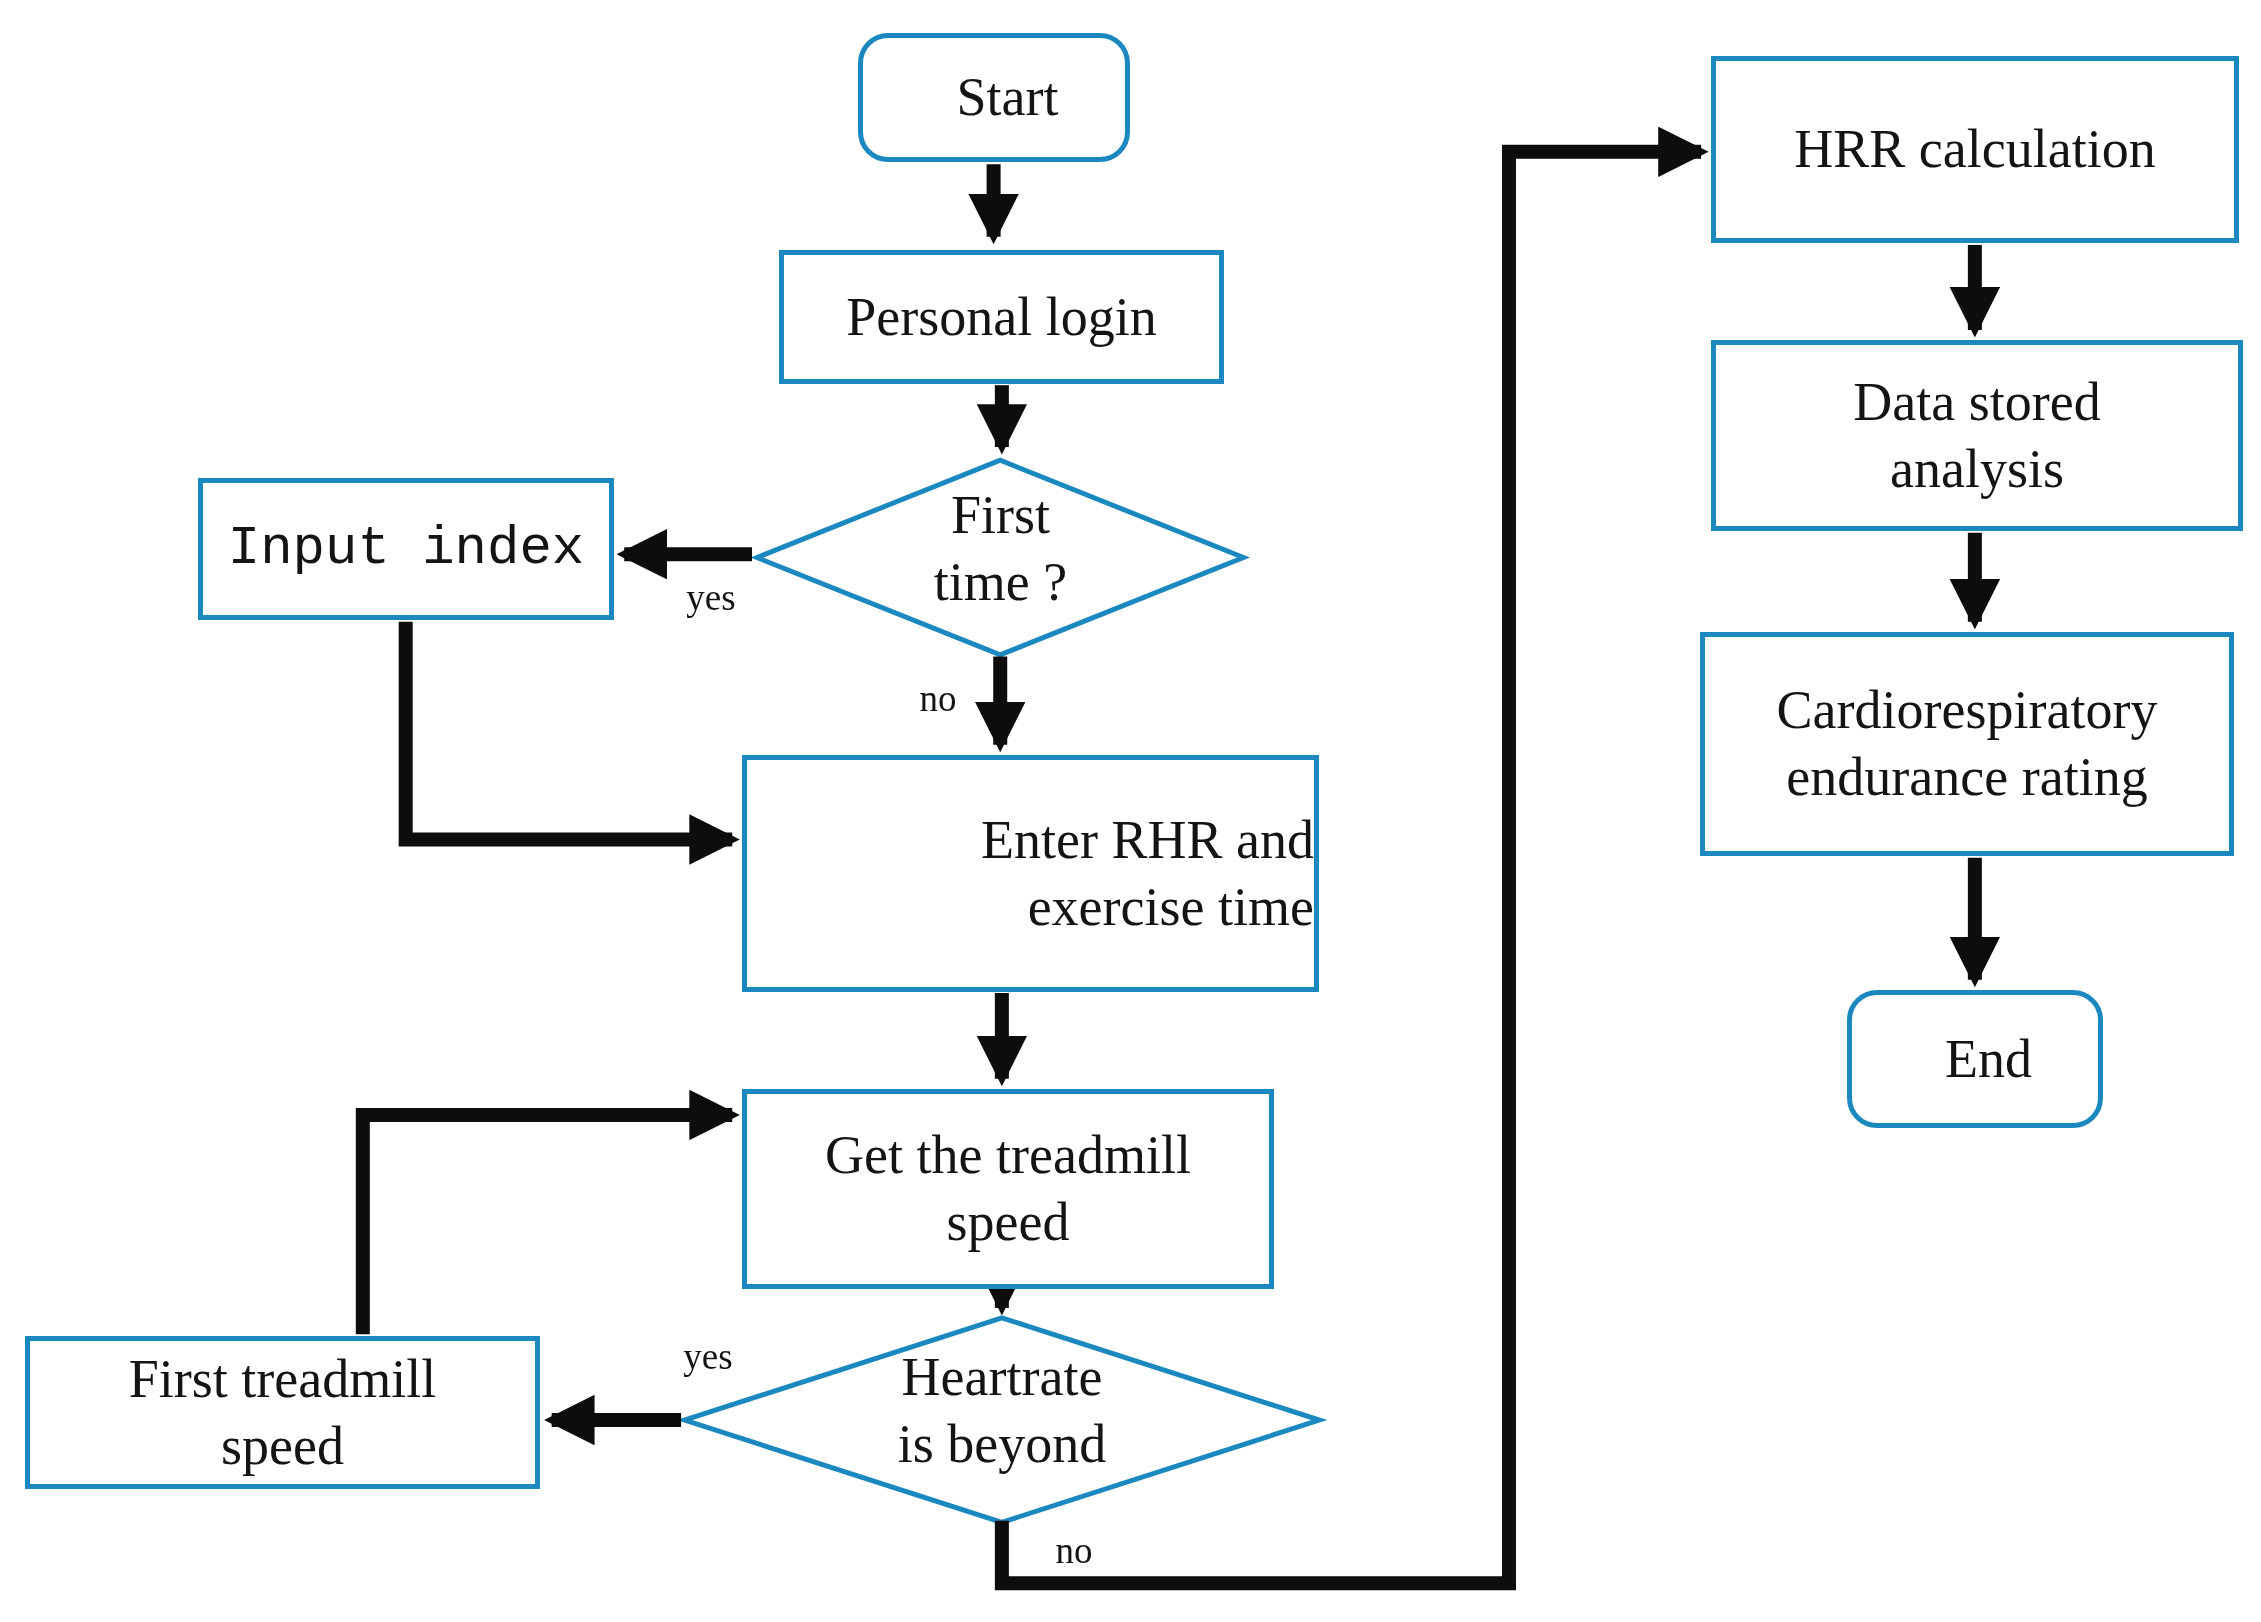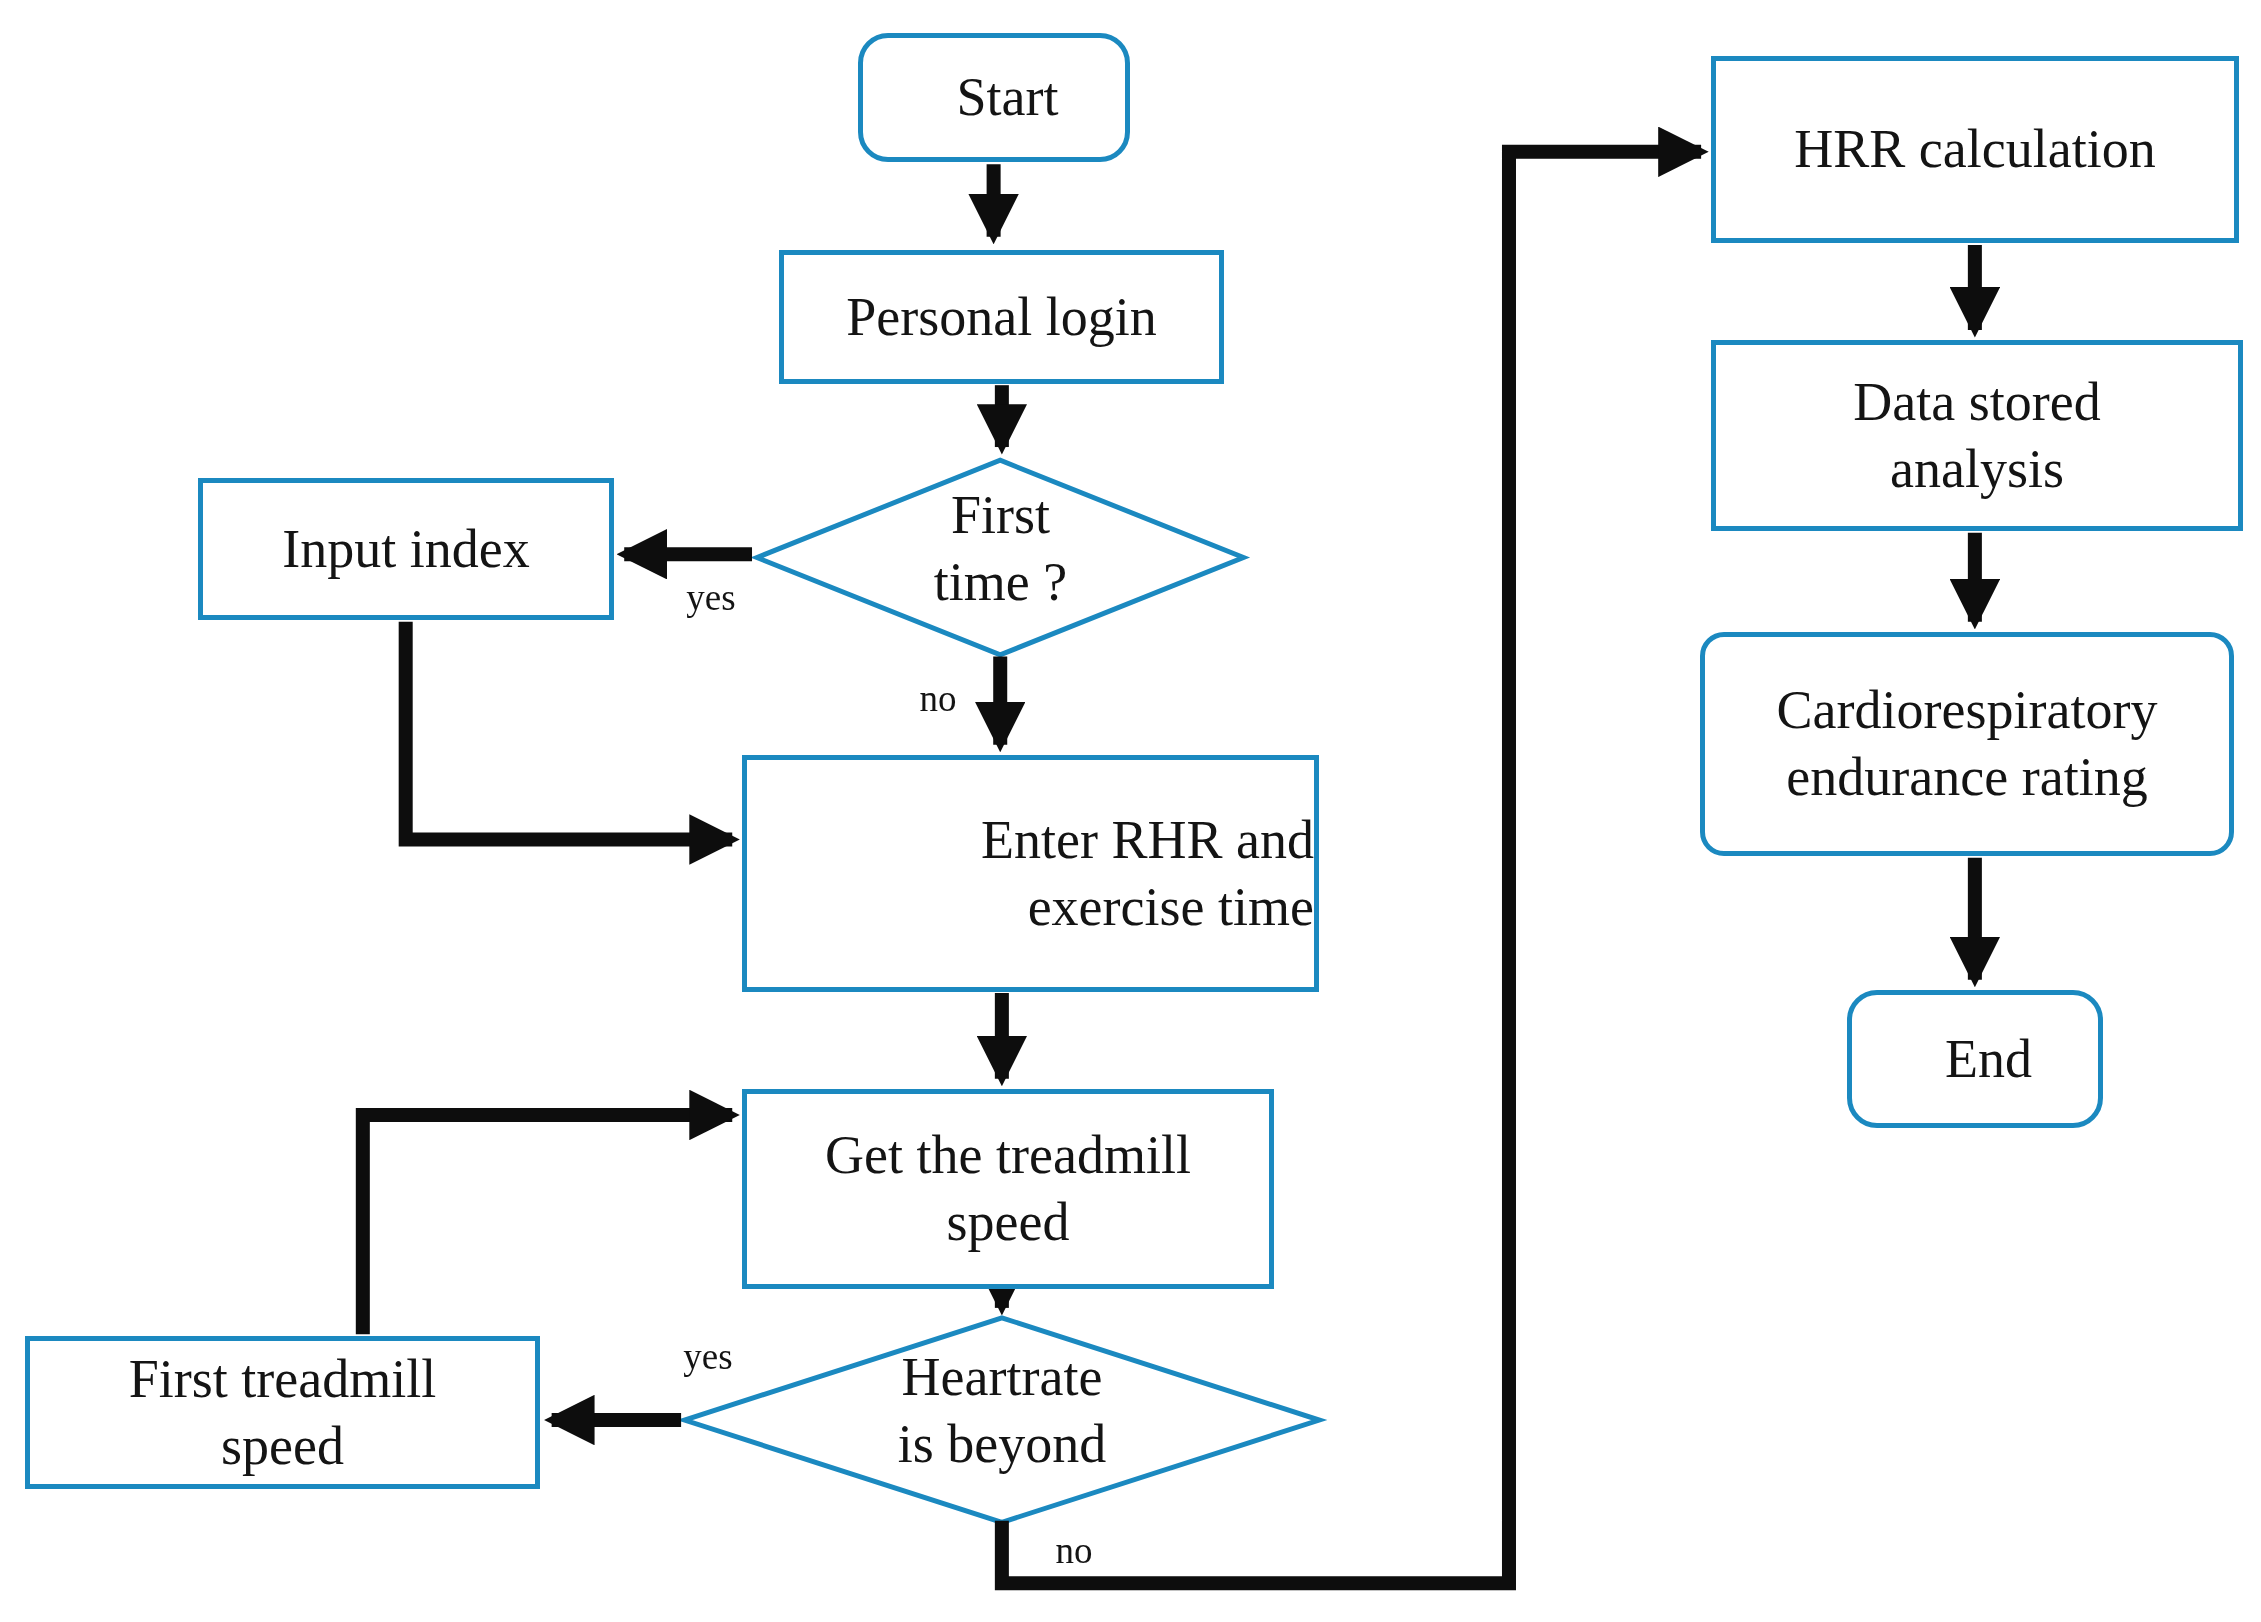--- a/index.html
+++ b/index.html
@@ -86,21 +86,21 @@
   </svg>
 
   <div class="node rounded" style="left:858px;top:33px;width:272px;height:129px;">
     <div>Start</div>
   </div>
 
   <div class="node" style="left:779px;top:250px;width:445px;height:134px;">
     <div>Personal login</div>
   </div>
 
-  <div class="node" style="left:198px;top:478px;width:416px;height:142px;">
+  <div class="node" style="left:198px;top:478px;width:416px;height:142px;font-family:Liberation Mono, monospace;">
     <div>Input index</div>
   </div>
 
   <div class="node" style="left:742px;top:755px;width:577px;height:237px;align-items:flex-end;">
     <div>Enter RHR and</div>
     <div>exercise time</div>
   </div>
 
   <div class="node" style="left:742px;top:1089px;width:532px;height:200px;">
     <div>Get the treadmill</div>
@@ -114,21 +114,21 @@
 
   <div class="node" style="left:1711px;top:56px;width:528px;height:187px;">
     <div>HRR calculation</div>
   </div>
 
   <div class="node" style="left:1711px;top:340px;width:532px;height:191px;">
     <div>Data stored</div>
     <div>analysis</div>
   </div>
 
-  <div class="node" style="left:1700px;top:632px;width:534px;height:224px;border-radius:24px;">
+  <div class="node" style="left:1700px;top:632px;width:534px;height:224px;">
     <div>Cardiorespiratory</div>
     <div>endurance rating</div>
   </div>
 
   <div class="node rounded" style="left:1847px;top:990px;width:256px;height:138px;">
     <div>End</div>
   </div>
 
   <div class="dtext" style="left:856px;top:482px;width:289px;height:150px;">
     <div>First</div>

